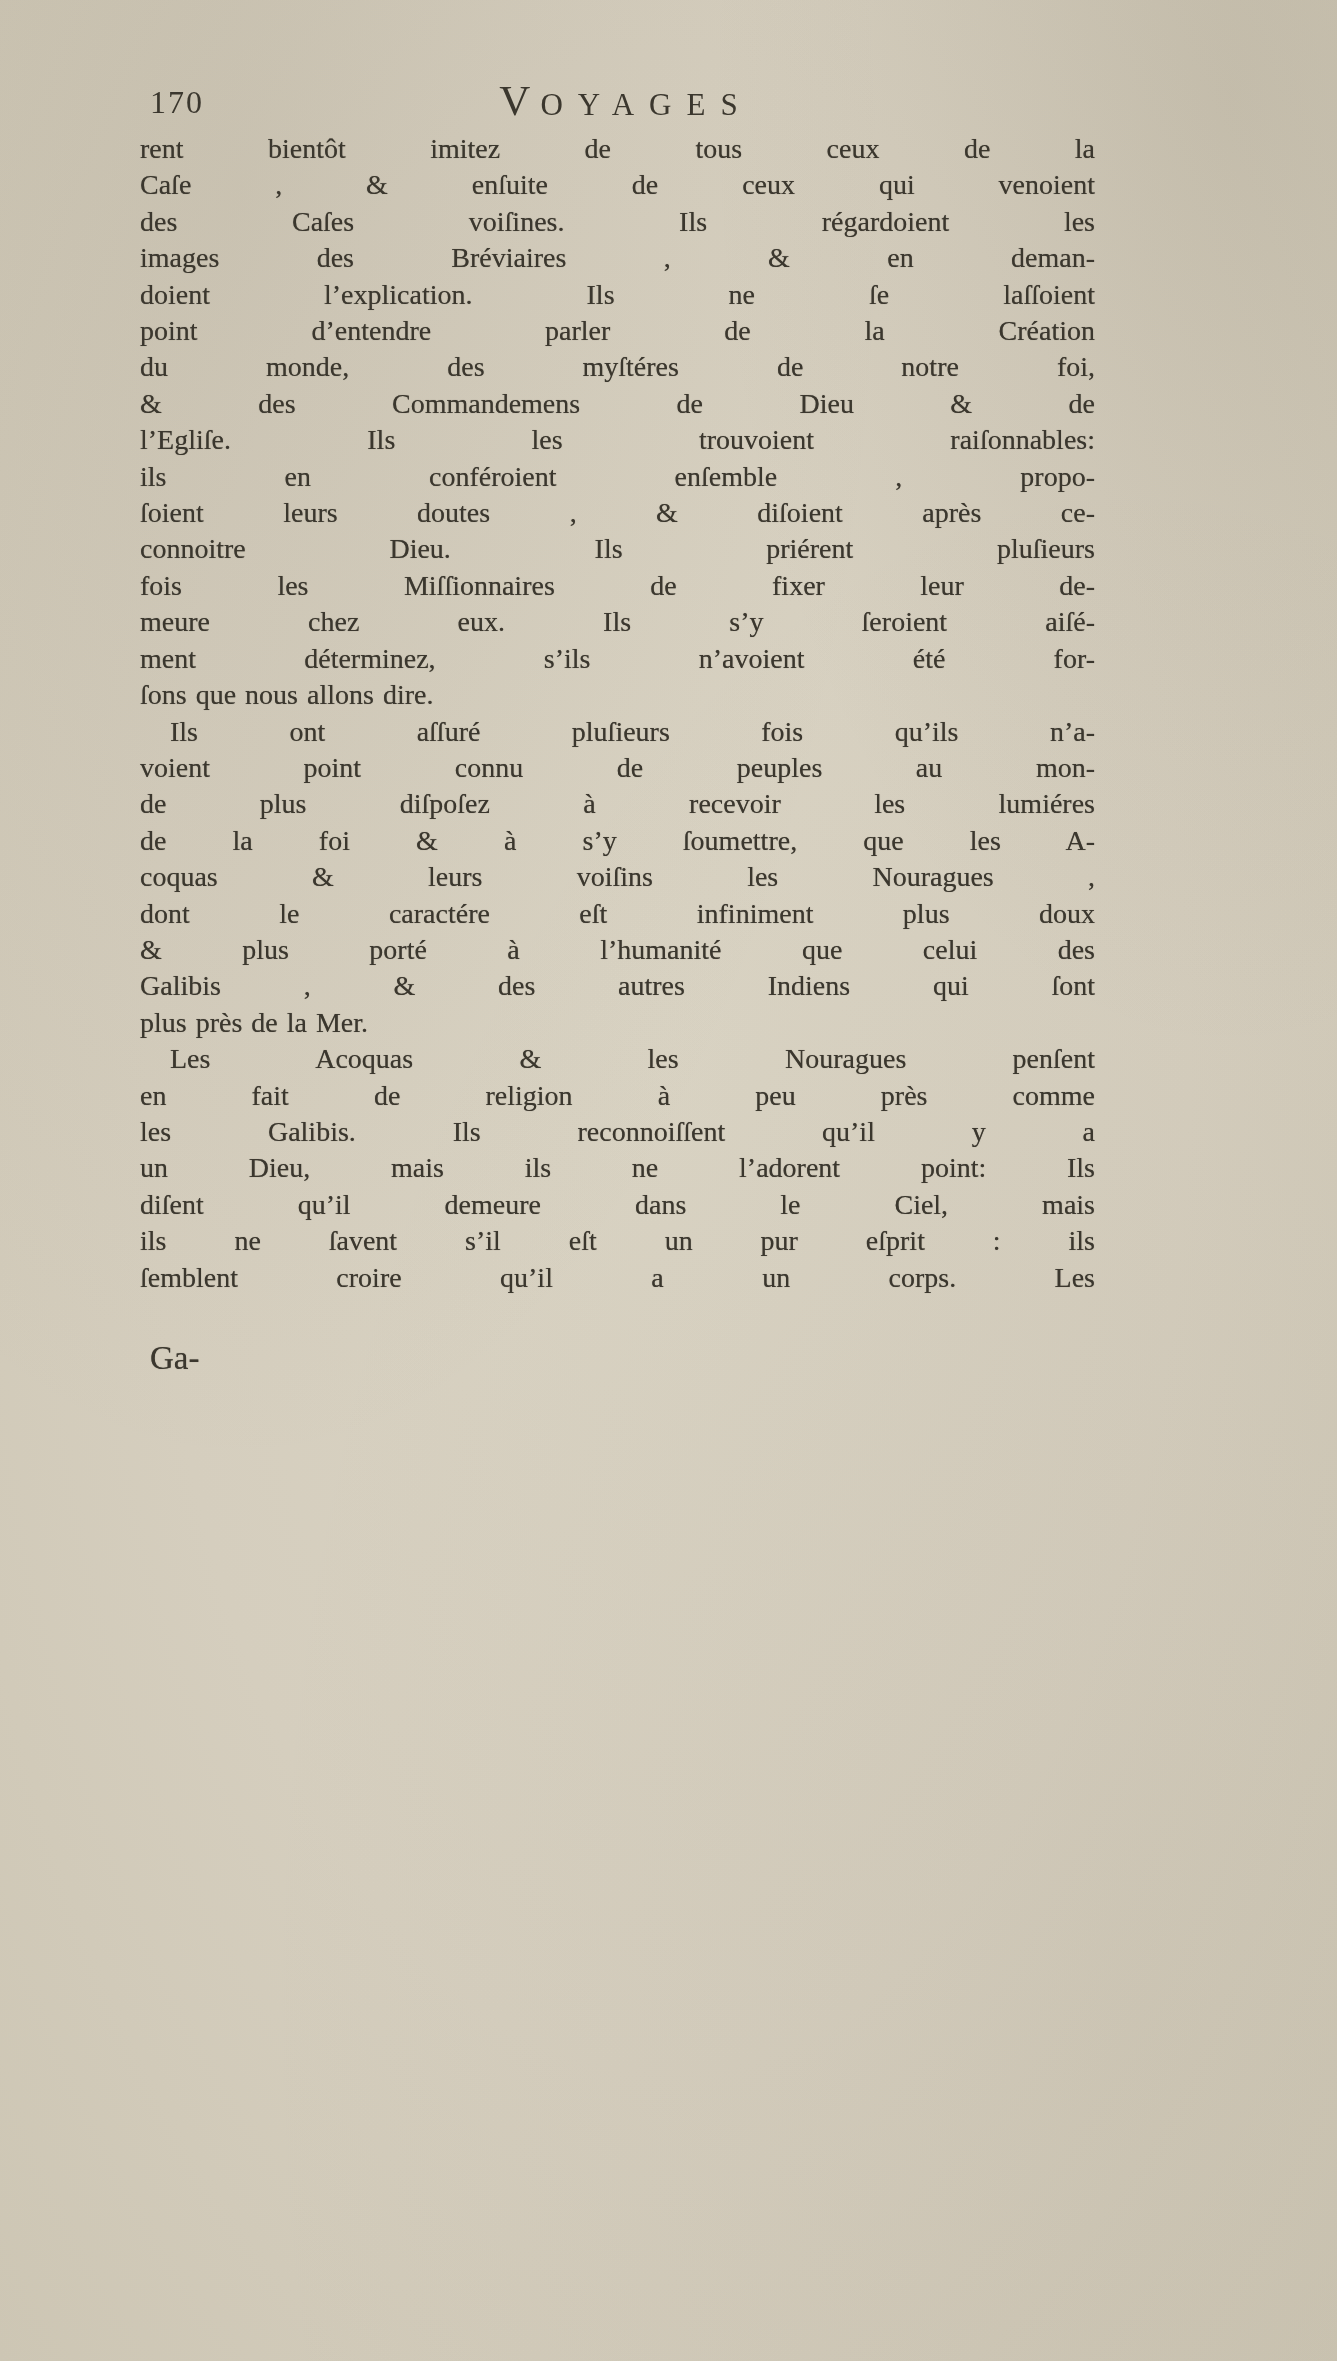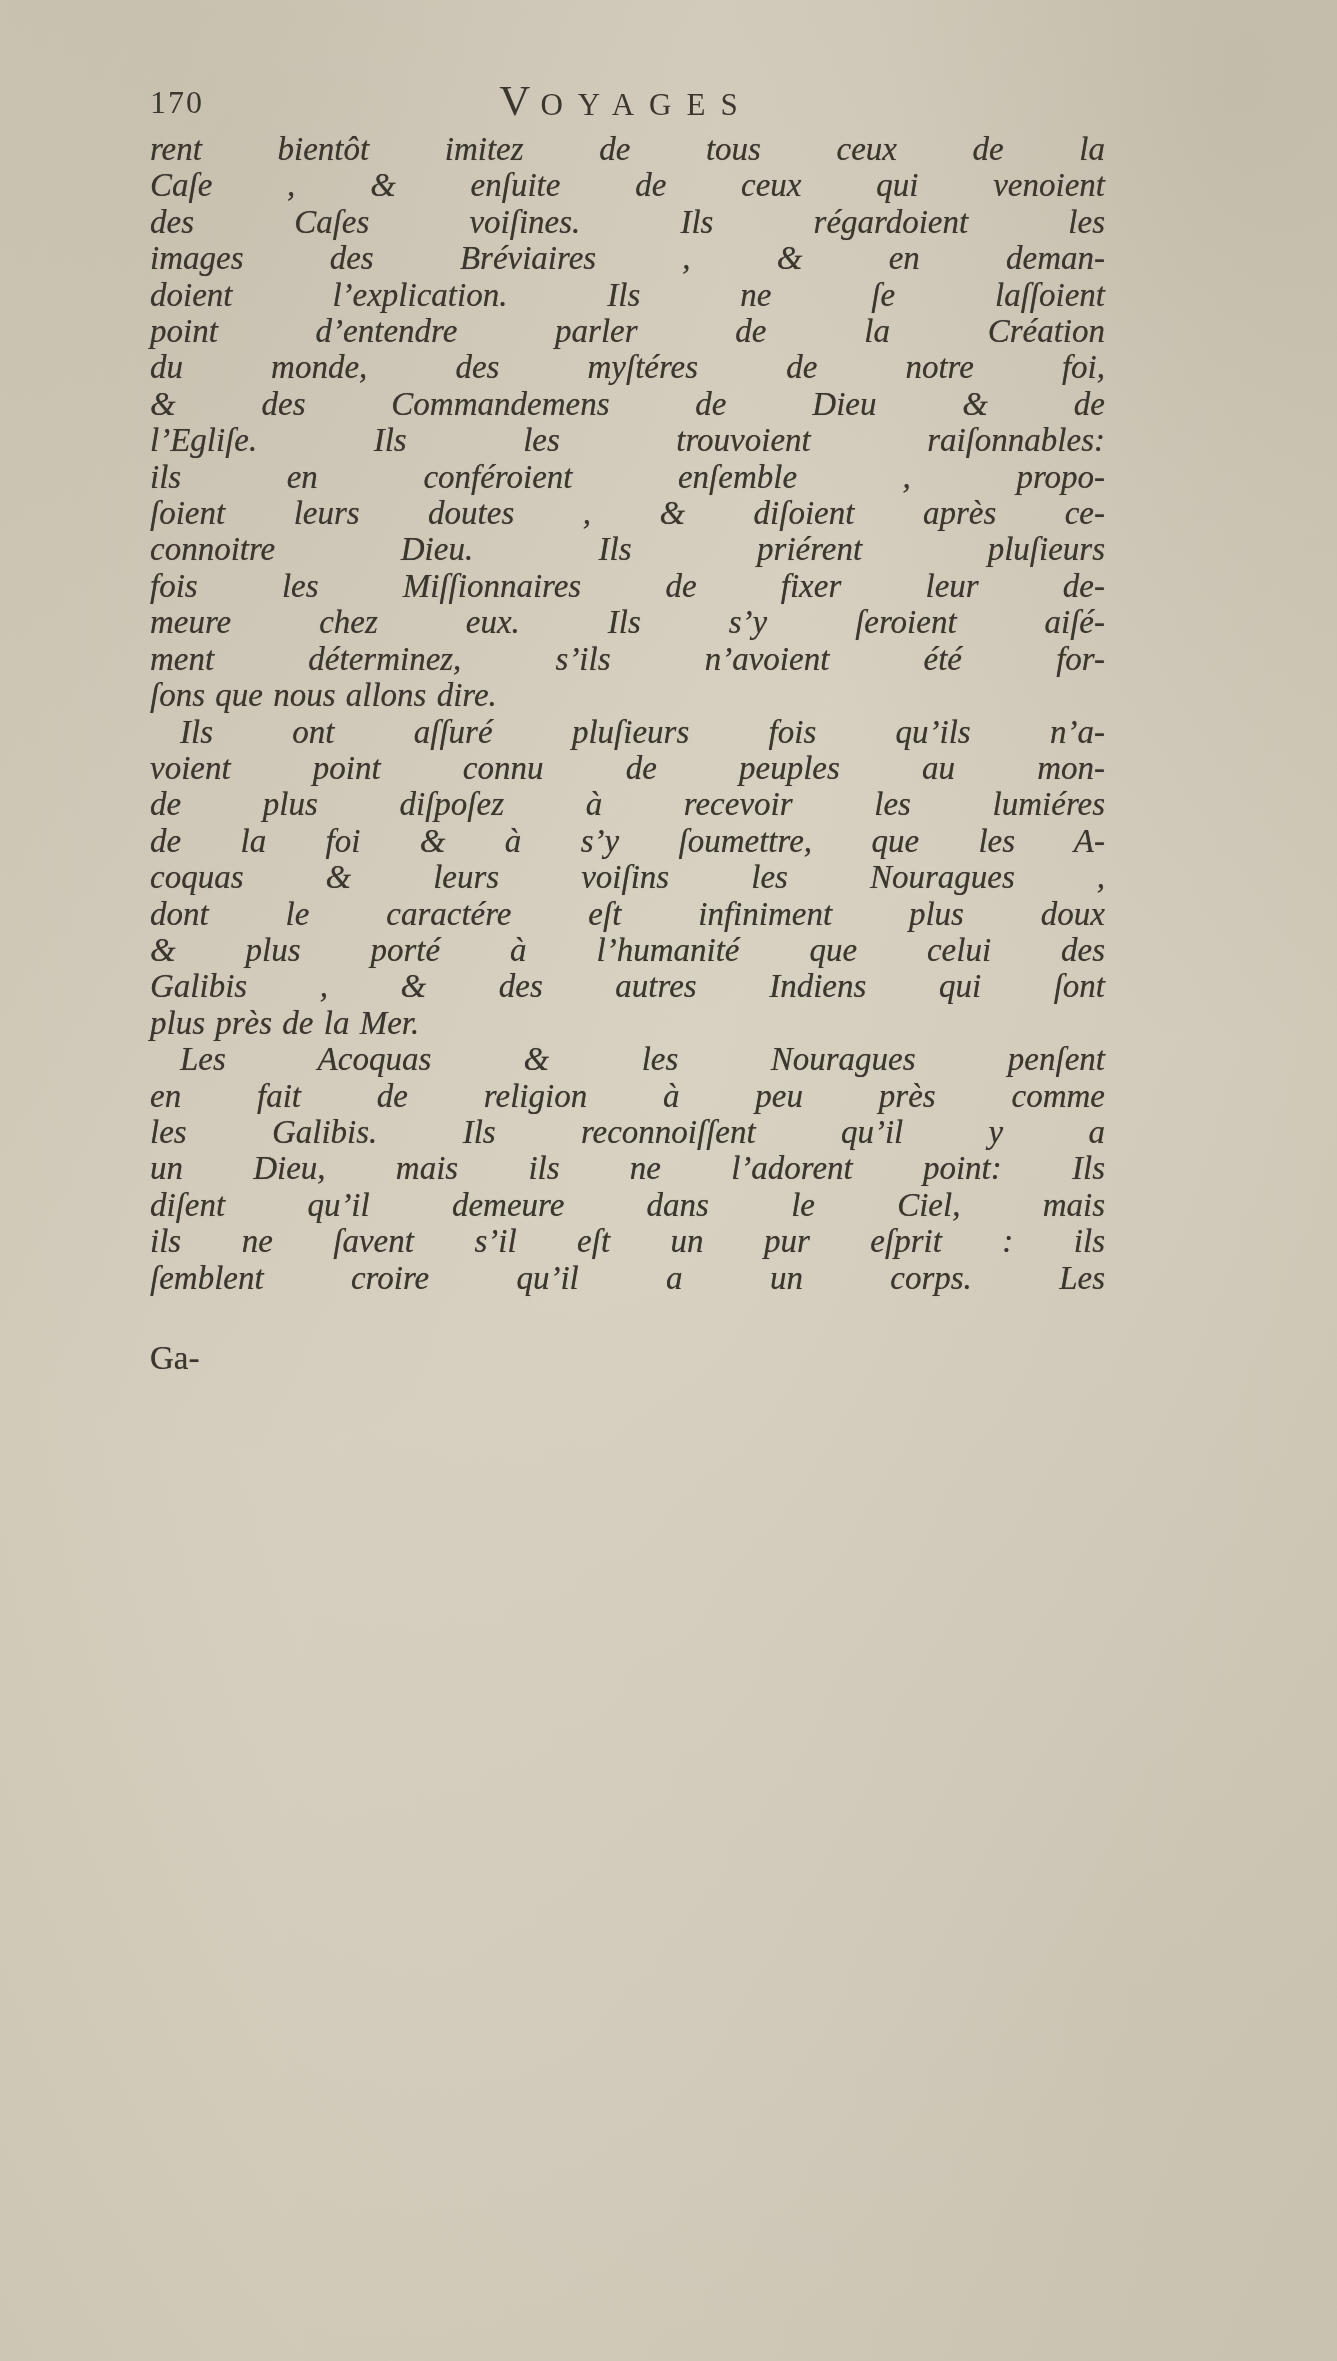--- a/index.html
+++ b/index.html
@@ -47,28 +47,27 @@
   .title-initial {
     font-size: 43px;
     letter-spacing: 10px;
   }
   .title-rest {
     font-size: 31px;
     letter-spacing: 15px;
   }
   .body-text {
     position: absolute;
-    left: 150px;
+    left: 140px;
     top: 131px;
     width: 955px;
-    font-size: 33px;
+    font-size: 28px;
     line-height: 36.4px;
     word-spacing: 2px;
     text-shadow: 0 0 0.7px rgba(59,55,46,0.65);
-    font-style: italic;
   }
   .line {
     text-align: justify;
     text-align-last: justify;
     white-space: normal;
   }
   .line.end {
     text-align-last: left;
   }
   .line.indent {

